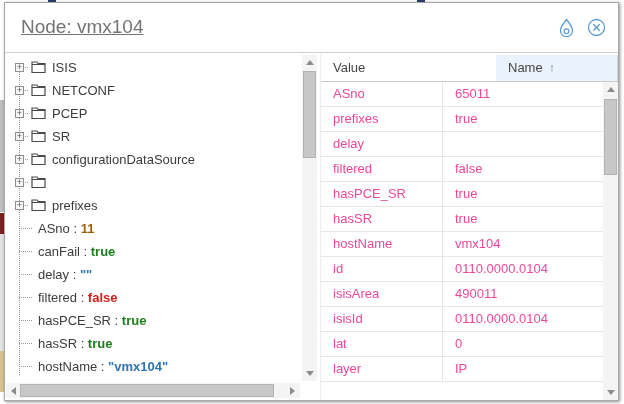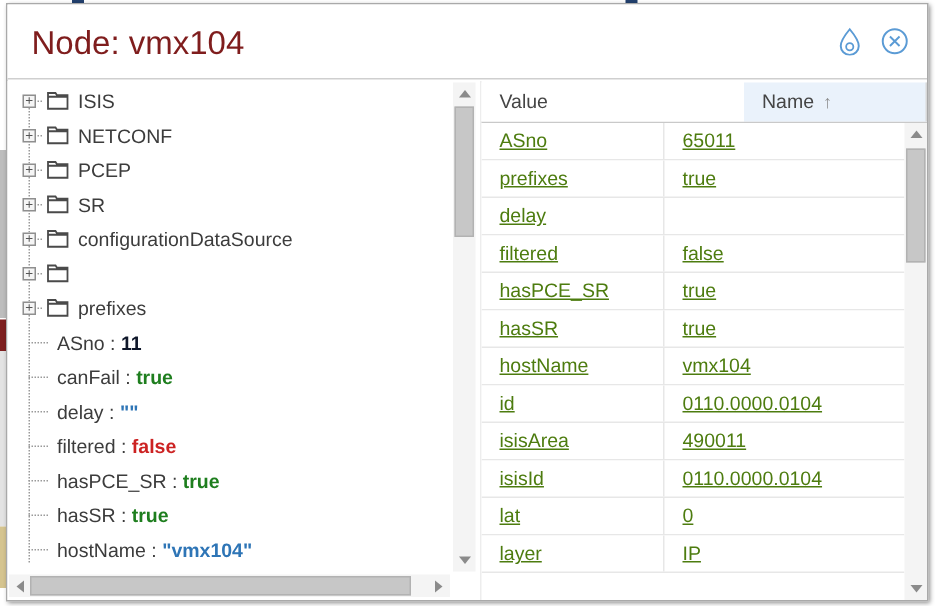--- a/index.html
+++ b/index.html
@@ -9,21 +9,21 @@
   
   .bg-frag { position:absolute; }
 
   
   .dialog { position:absolute; left:4px; top:2px; width:615px; height:399px;
             background:#fff; border:1px solid #a9a9a9;
             box-shadow:1px 1px 3px rgba(0,0,0,.45); }
 
   .titlebar { position:absolute; left:0; top:0; right:0; height:50px;
               border-bottom:1px solid #cfcfcf; background:#fff; }
-  .title { position:absolute; left:16px; top:13px; font-size:22px; color:#7f1d1d; }
+  .title { position:absolute; left:16px; top:13px; font-size:19px; color:#737373;text-decoration:underline; }
   .title-actions { position:absolute; right:12px; top:15px; display:flex; gap:11px; align-items:center; }
   .tool-btn { width:19px; height:19px; display:flex; align-items:center; justify-content:center; cursor:pointer; }
 
   .dlg-body { position:absolute; left:0; top:51px; right:0; bottom:0; }
 
   
   .tree-pane { position:absolute; left:0; top:0; bottom:0; width:313px; background:#fff; }
   .tree-view { position:absolute; left:0; top:2px; right:17px; bottom:18px; overflow:hidden; }
   .tree-guide { position:absolute; left:14px; top:8px; height:311px; border-left:1px dotted #9a9a9a; }
   .tree-item { position:relative; height:23px; display:flex; align-items:center; font-size:13px;
@@ -57,21 +57,21 @@
   .grid-pane { position:absolute; left:315px; top:0; right:0; bottom:0; border-left:1px solid #ededed; background:#fff; }
   .grid-header { position:absolute; left:0; top:1px; right:0; height:27px; display:flex;
                  border-bottom:1px solid #c9c9c9; font-size:13px; color:#454545; }
   .hcell { line-height:26px; padding-left:12px; cursor:pointer; }
   .hcell.name { width:122px; border-right:1px solid #d8d8d8; }
   .hcell.value { flex:1; background:#fff; }
   .sort-arrow { color:#8a8a8a; margin-left:6px; font-size:12px; }
 
   .grid-body { position:absolute; left:0; top:28px; right:15px; bottom:0; overflow:hidden; }
   .grid-row { display:flex; height:25px; border-bottom:1px solid #e7e7e7; font-size:13px;
-              color:#4d7c0f; cursor:pointer; background:#fff;text-decoration:underline; }
+              color:#ec4899; cursor:pointer; background:#fff; }
   .gcell { line-height:24px; padding-left:12px; white-space:nowrap; overflow:hidden; }
   .gcell.name { width:122px; border-right:1px solid #e7e7e7; }
   .gcell.value { flex:1; }
 
   .grid-sb-v { right:0; top:28px; bottom:0; }
 </style>
 </head>
 <body>
 
 <div class="bg-frag" style="left:0;top:0;width:8px;height:3px;background:#23406e;margin-left:48px;"></div>
@@ -171,21 +171,21 @@
               <span class="expander">+</span>
               <span class="folder-ico">
                 <svg width="15" height="13" viewBox="0 0 15 13">
                   <path d="M1 3.5 L1 11.5 L14 11.5 L14 2.5 L7 2.5 L6 1 L1 1 Z M1 3.5 L14 3.5" fill="none" stroke="#4a4a4a" stroke-width="1.2"></path>
                 </svg>
               </span>
               <span>prefixes</span>
             </div>
             <div class="tree-item leaf">
               <span class="hdots"></span>
-              <span class="leaf-label"><span>ASno : </span><span class="kv-val" style="color: #0f172a;">11</span></span>
+              <span class="leaf-label"><span>ASno : </span><span class="kv-val" style="color: #a16207;">11</span></span>
             </div>
             <div class="tree-item leaf">
               <span class="hdots"></span>
               <span class="leaf-label"><span>canFail : </span><span class="kv-val" style="color: rgb(30, 126, 30);">true</span></span>
             </div>
             <div class="tree-item leaf">
               <span class="hdots"></span>
               <span class="leaf-label"><span>delay : </span><span class="kv-val" style="color: rgb(46, 117, 182);">""</span></span>
             </div>
             <div class="tree-item leaf">

